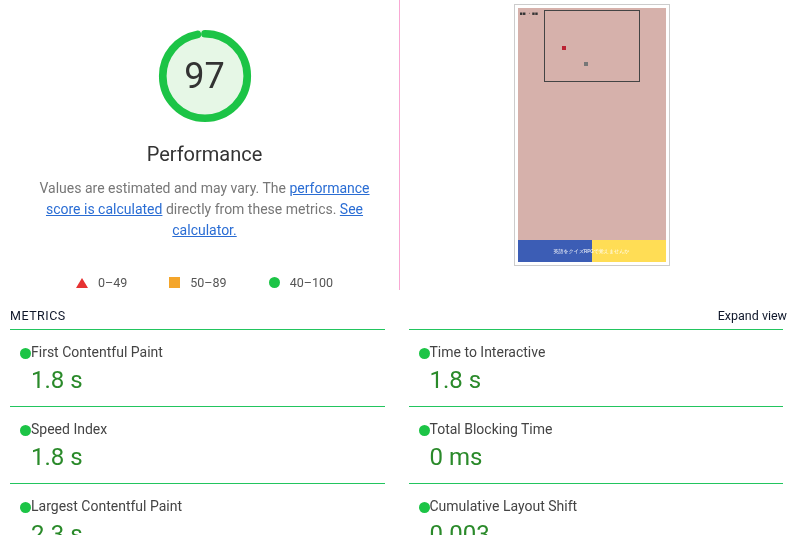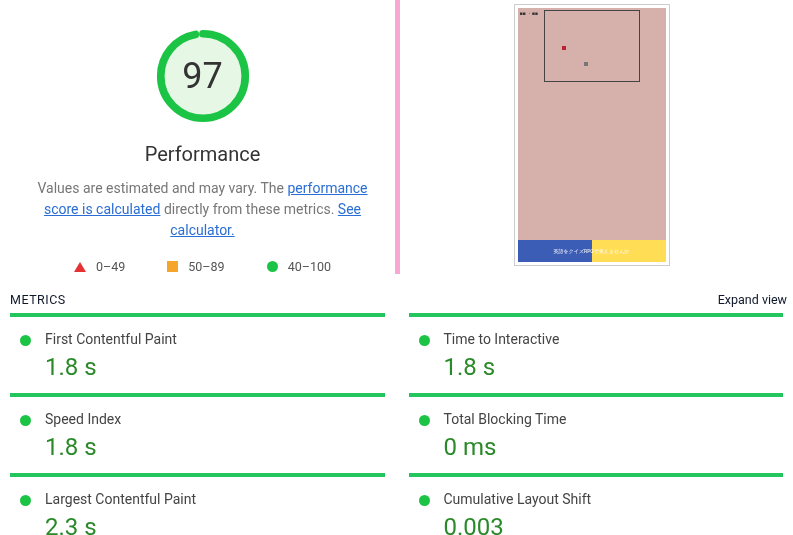--- a/index.html
+++ b/index.html
@@ -12,21 +12,21 @@
     background: #fff;
   }
   .top {
     display: flex;
     padding: 0 10px;
   }
   .top-left {
     width: 390px;
     text-align: center;
     padding-top: 28px;
-    border-right: 5px solid #f9a8d4;
+    border-right: 1px solid #f9a8d4;
     min-height: 150px;
   }
   .gauge {
     width: 96px;
     height: 96px;
     margin: 0 auto;
     position: relative;
   }
   .gauge svg { width: 96px; height: 96px; transform: rotate(-90deg); }
   .gauge-bg { fill: #e6f7e6; }
@@ -52,21 +52,21 @@
   }
   .perf-note a { color: #2a6dd4; text-decoration: underline; }
   .legend {
     display: flex;
     justify-content: center;
     gap: 42px;
     margin-top: 18px;
     font-size: 12.5px;
     color: #555;
   }
-  .legend-item { display: flex; align-items: center; gap: 10px; }
+  .legend-item { display: flex; align-items: center; gap: 10px; margin-top: 16px; }
   .tri-red { width: 0; height: 0; border-left: 6px solid transparent; border-right: 6px solid transparent; border-bottom: 10px solid #e63232; }
   .sq-orange { width: 11px; height: 11px; background: #f4a52a; }
   .dot-green { width: 11px; height: 11px; background: #1cc446; border-radius: 50%; }
   .top-right {
     flex: 1;
     display: flex;
     justify-content: center;
     padding-top: 4px;
   }
   .thumb {
@@ -103,25 +103,24 @@
     color: #0f172a;
   }
   .metrics-title { letter-spacing: 0.5px; }
   .metrics-grid {
     display: grid;
     grid-template-columns: 1fr 1fr;
     column-gap: 24px;
     padding: 0 10px;
   }
   .metric {
-    border-top: 4px solid #22c55e;
+    border-top: 1px solid #22c55e;
     padding: 14px 0 12px 0;
     display: flex;
     align-items: flex-start;
-    gap: 14px;
   }
   .m-dot { width: 11px; height: 11px; background: #1cc446; border-radius: 50%; margin-top: 4px; flex-shrink: 0; margin-left: 10px; }
   .m-body { flex: 1; }
   .m-label { font-size: 14px; color: #444; }
   .m-value { font-size: 24px; color: #2a8a2a; margin-top: 6px; }
 </style>
 </head>
 <body>
 
 <div class="top">

